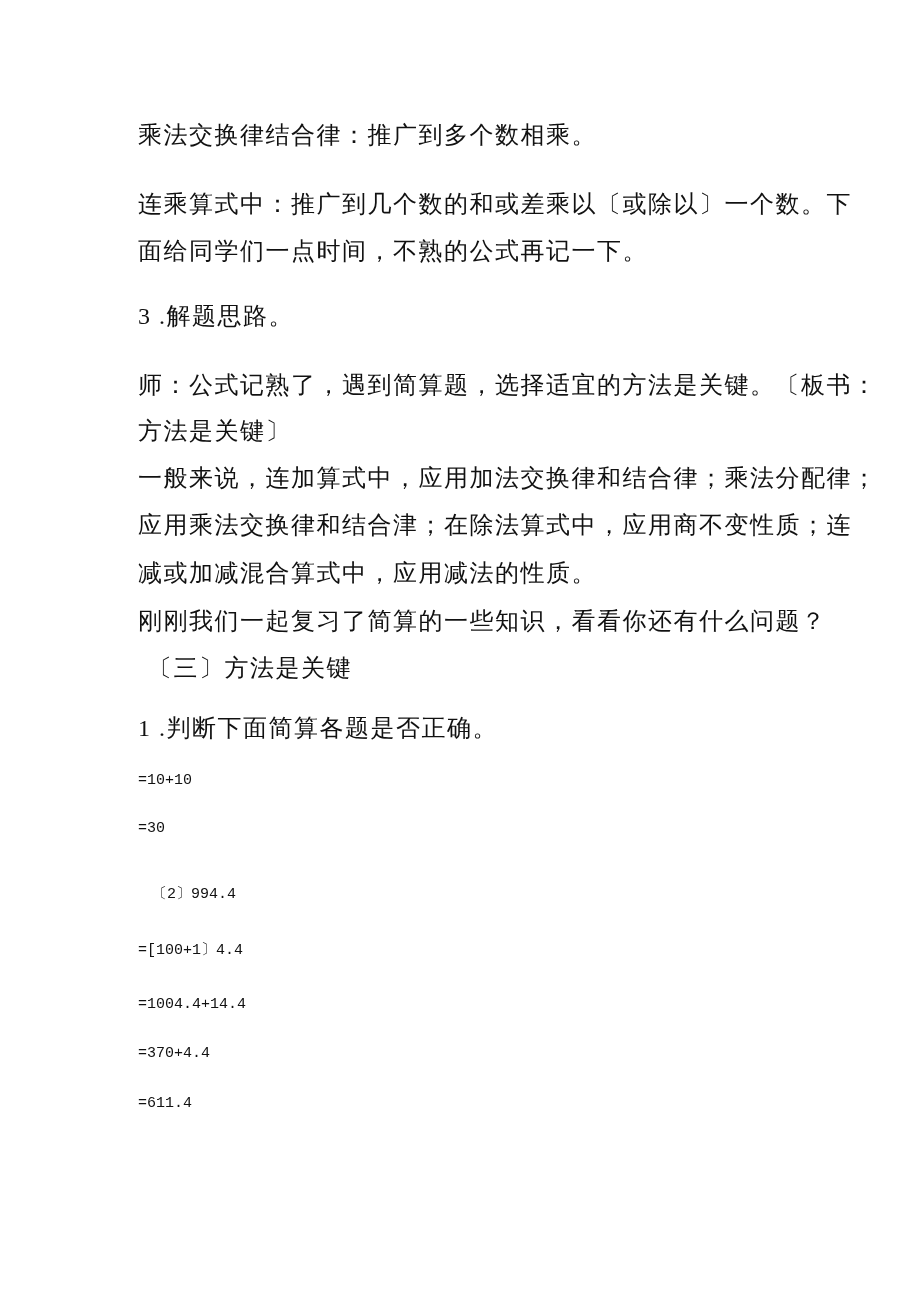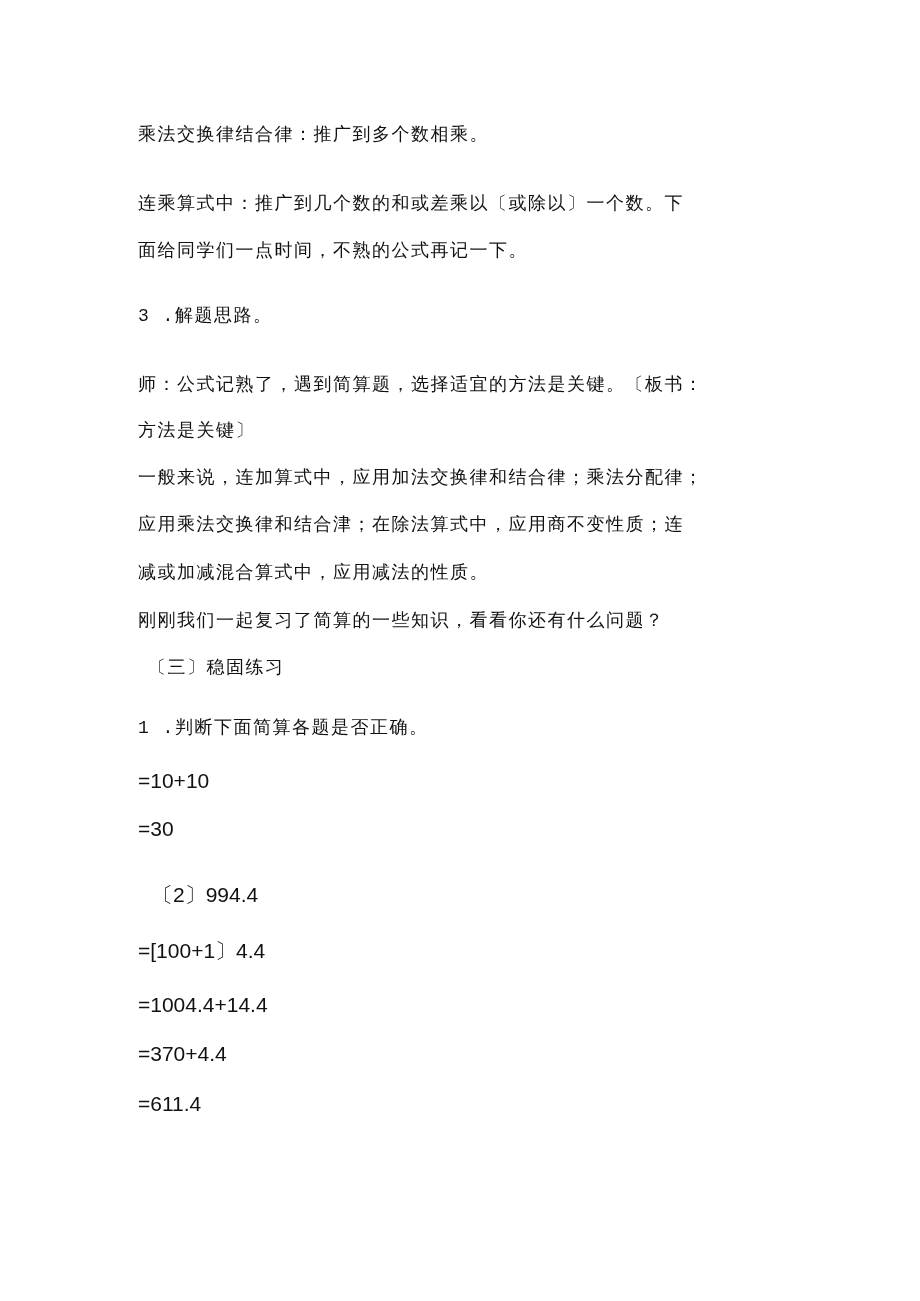--- a/index.html
+++ b/index.html
@@ -1,47 +1,47 @@
 <!DOCTYPE html>
 <html><head>
   <meta charset="utf-8">
   <style>
     html, body { margin: 0; padding: 0; background: #ffffff; }
     body { width: 920px; height: 1301px; position: relative; overflow: hidden; color: #111; }
     .line {
       position: absolute;
       left: 138px;
-      font-family: Liberation Mono, monospace;
-      font-size: 18px;
+      font-family: Liberation Serif, serif;
+      font-size: 24px;
       line-height: 28px;
       white-space: nowrap;
       letter-spacing: 1.5px;
       transform: translateY(-14px);
     }
     .num {
-      font-family: Liberation Sans, sans-serif;
-      font-size: 21px;
+      font-family: Liberation Mono, monospace;
+      font-size: 15px;
       letter-spacing: 0;
     }
   </style>
 </head>
 <body>
 
 <div>
   <div class="line" style="top:135px">乘法交换律结合律：推广到多个数相乘。</div>
   <div class="line" style="top:204px">连乘算式中：推广到几个数的和或差乘以〔或除以〕一个数。下</div>
   <div class="line" style="top:251px">面给同学们一点时间，不熟的公式再记一下。</div>
   <div class="line" style="top:316px">3 .解题思路。</div>
   <div class="line" style="top:385px">师：公式记熟了，遇到简算题，选择适宜的方法是关键。〔板书：</div>
   <div class="line" style="top:431px">方法是关键〕</div>
   <div class="line" style="top:478px">一般来说，连加算式中，应用加法交换律和结合律；乘法分配律；</div>
   <div class="line" style="top:525px">应用乘法交换律和结合津；在除法算式中，应用商不变性质；连</div>
   <div class="line" style="top:573px">减或加减混合算式中，应用减法的性质。</div>
   <div class="line" style="top:621px">刚刚我们一起复习了简算的一些知识，看看你还有什么问题？</div>
-  <div class="line" style="top:668px; left:148px">〔三〕稳固练习</div>
+  <div class="line" style="top:668px; left:148px">〔三〕方法是关键</div>
   <div class="line" style="top:728px">1 .判断下面简算各题是否正确。</div>
   <div class="line num" style="top:781px">=10+10</div>
   <div class="line num" style="top:829px">=30</div>
   <div class="line num" style="top:895px; left:152px">〔2〕994.4</div>
   <div class="line num" style="top:951px">=[100+1〕4.4</div>
   <div class="line num" style="top:1005px">=1004.4+14.4</div>
   <div class="line num" style="top:1054px">=370+4.4</div>
   <div class="line num" style="top:1104px">=611.4</div>
 </div>
 

